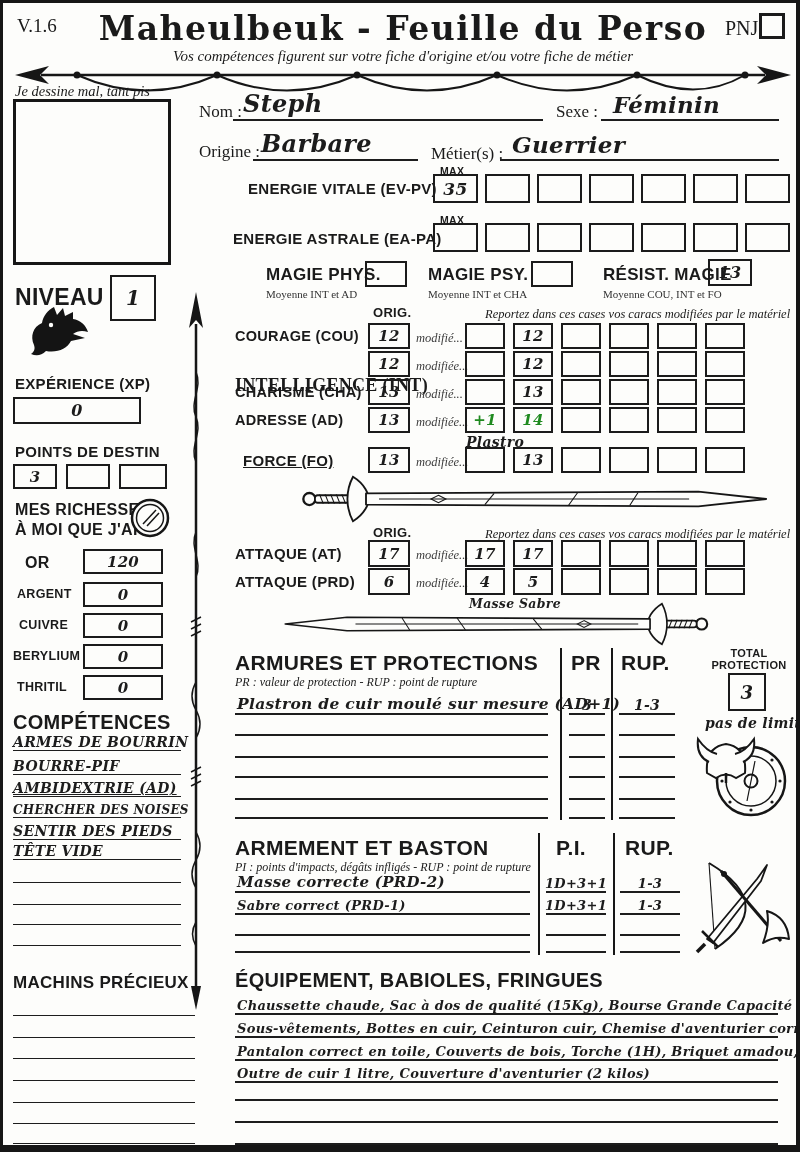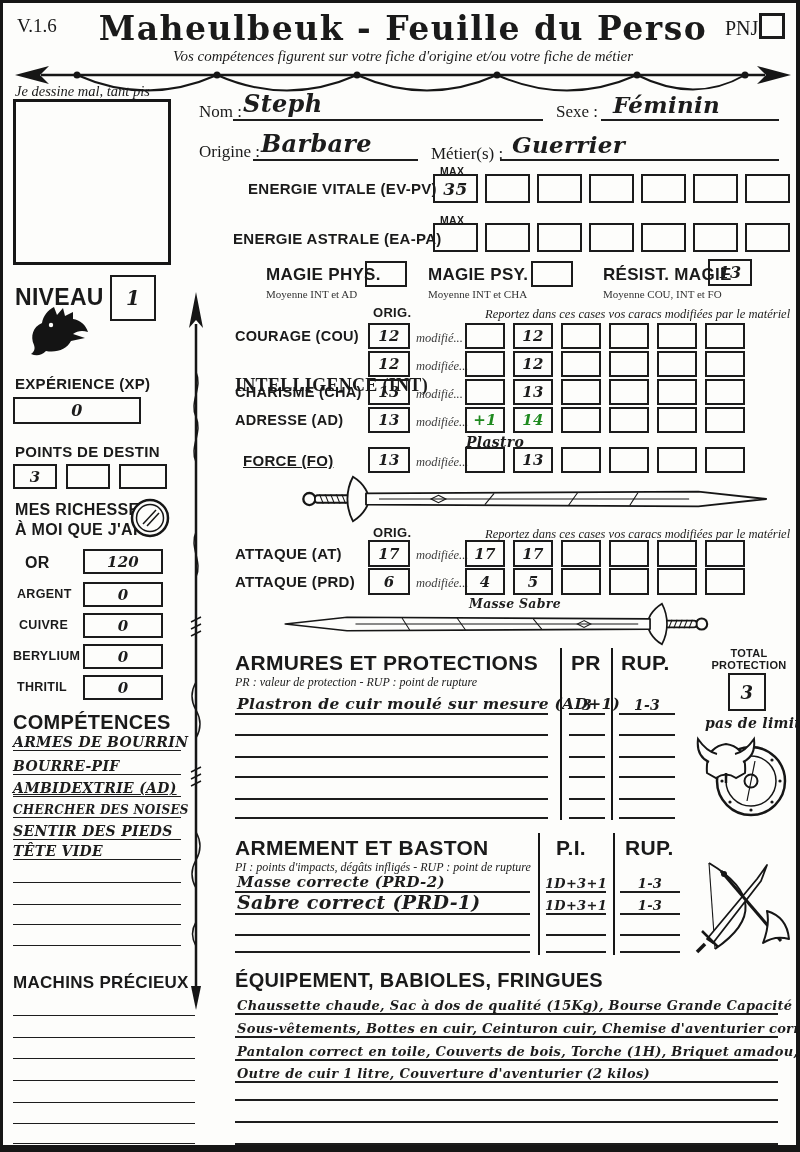--- a/index.html
+++ b/index.html
@@ -332,21 +332,21 @@
     <span class="hand" style="font-size:15px;padding-left:2px;">Masse correcte (PRD-2)</span>
   </div>
   <div class="fline ctr" style="left:543px;top:868px;width:60px;height:22px;">
       <span class="hand" style="font-size:13px;">1D+3+1</span>
     </div>
   <div class="fline ctr" style="left:617px;top:868px;width:60px;height:22px;">
       <span class="hand" style="font-size:13px;">1-3</span>
     </div>
 
   <div class="fline" style="left:232px;top:890px;width:295px;height:22px;">
-    <span class="hand" style="font-size:19px;padding-left:2px;">Sabre correct (PRD-1)</span>
+    <span class="hand" style="font-size:13px;padding-left:2px;">Sabre correct (PRD-1)</span>
   </div>
   <div class="fline ctr" style="left:543px;top:890px;width:60px;height:22px;">
       <span class="hand" style="font-size:13px;">1D+3+1</span>
     </div>
   <div class="fline ctr" style="left:617px;top:890px;width:60px;height:22px;">
       <span class="hand" style="font-size:13px;">1-3</span>
     </div>
 
   <div class="fline" style="left:232px;top:911px;width:295px;height:22px;"></div>
   <div class="fline" style="left:543px;top:911px;width:60px;height:22px;"></div>

